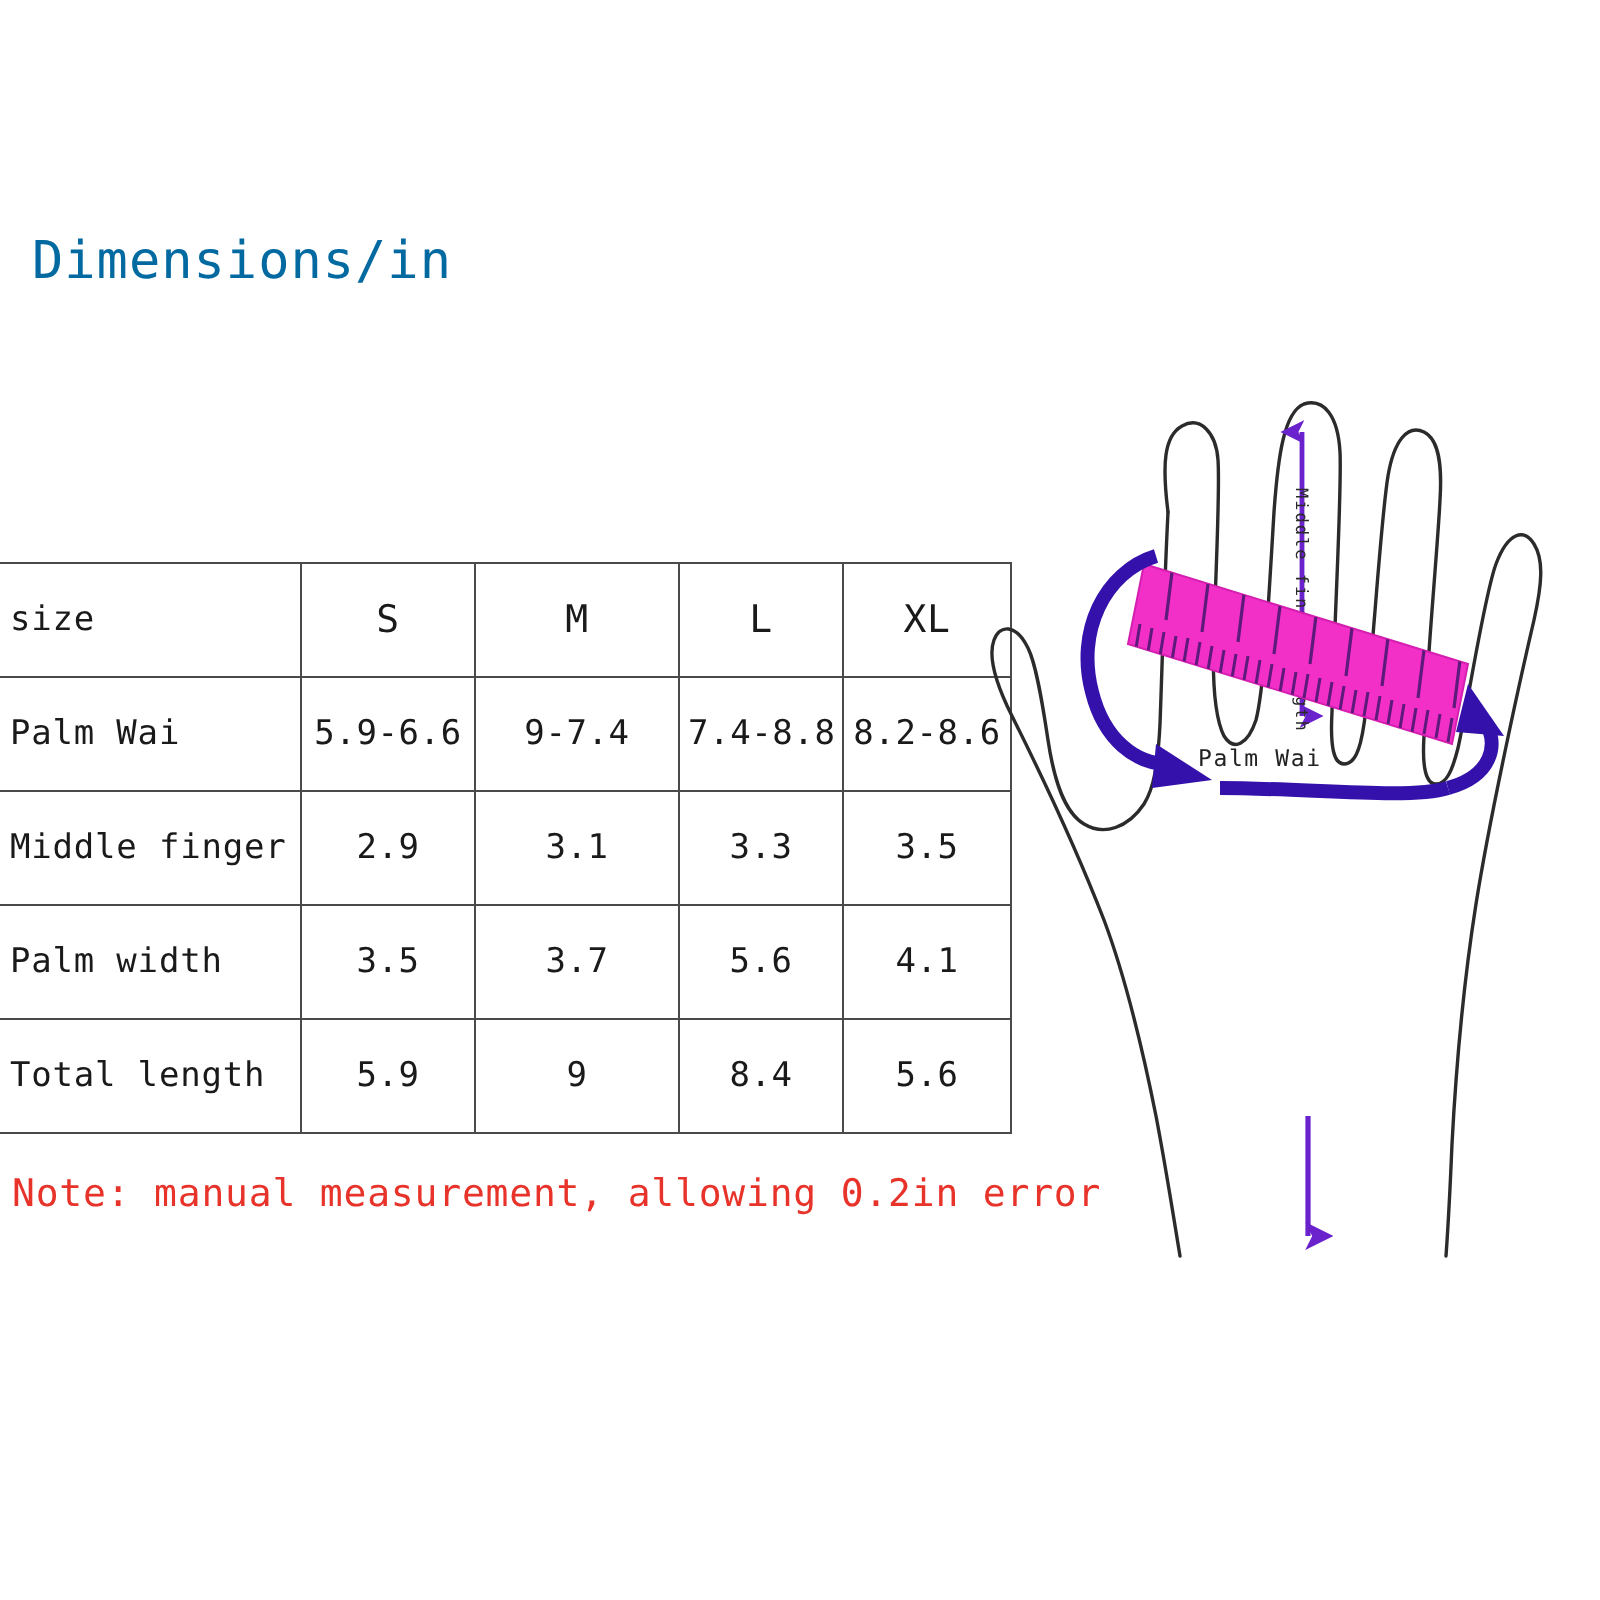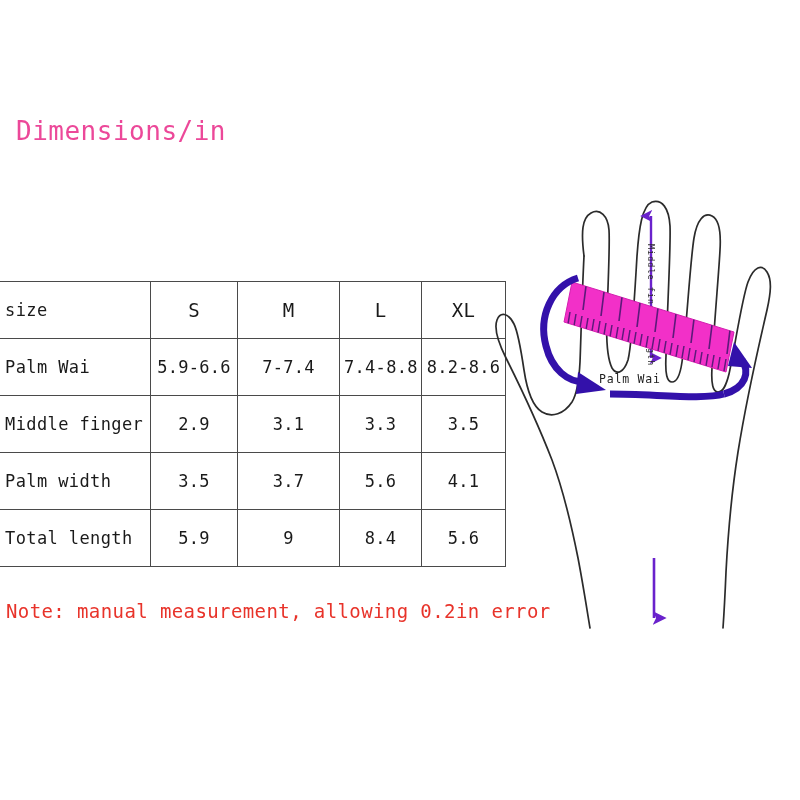--- a/index.html
+++ b/index.html
@@ -18,21 +18,21 @@
   }
 
   
   #page-title {
     position: absolute;
     left: 16px;
     top: 114px;
     font-size: 26px;
     line-height: 34px;
     letter-spacing: 0.5px;
-    color: #ec4899;
+    color: #0369a1;
     white-space: nowrap;
     font-family: "DejaVu Sans Mono", "Liberation Mono", monospace;
   }
 
   
   #size-table-wrap {
     position: absolute;
     left: -3px;
     top: 281px;
     width: 508px;
@@ -71,21 +71,21 @@
   table.size-table thead td {
     height: 56px;
   }
   table.size-table thead td.rowhead { font-size: 17px; }
   table.size-table thead td.val { font-size: 19px; }
 
   
   #note {
     position: absolute;
     left: 6px;
-    top: 598px;
+    top: 584px;
     font-size: 19px;
     line-height: 26px;
     color: #e8332a;
     white-space: nowrap;
     letter-spacing: 0.4px;
     font-family: "DejaVu Sans Mono", "Liberation Mono", monospace;
   }
 
   
   #hand-diagram {
@@ -130,21 +130,21 @@
         <td class="val">S</td>
         <td class="val">M</td>
         <td class="val">L</td>
         <td class="val">XL</td>
       </tr>
     </thead>
     <tbody>
       <tr>
         <td class="rowhead">Palm Wai</td>
         <td class="val">5.9-6.6</td>
-        <td class="val">7-7.4</td>
+        <td class="val">9-7.4</td>
         <td class="val">7.4-8.8</td>
         <td class="val">8.2-8.6</td>
       </tr>
       <tr>
         <td class="rowhead">Middle finger</td>
         <td class="val">2.9</td>
         <td class="val">3.1</td>
         <td class="val">3.3</td>
         <td class="val">3.5</td>
       </tr>

